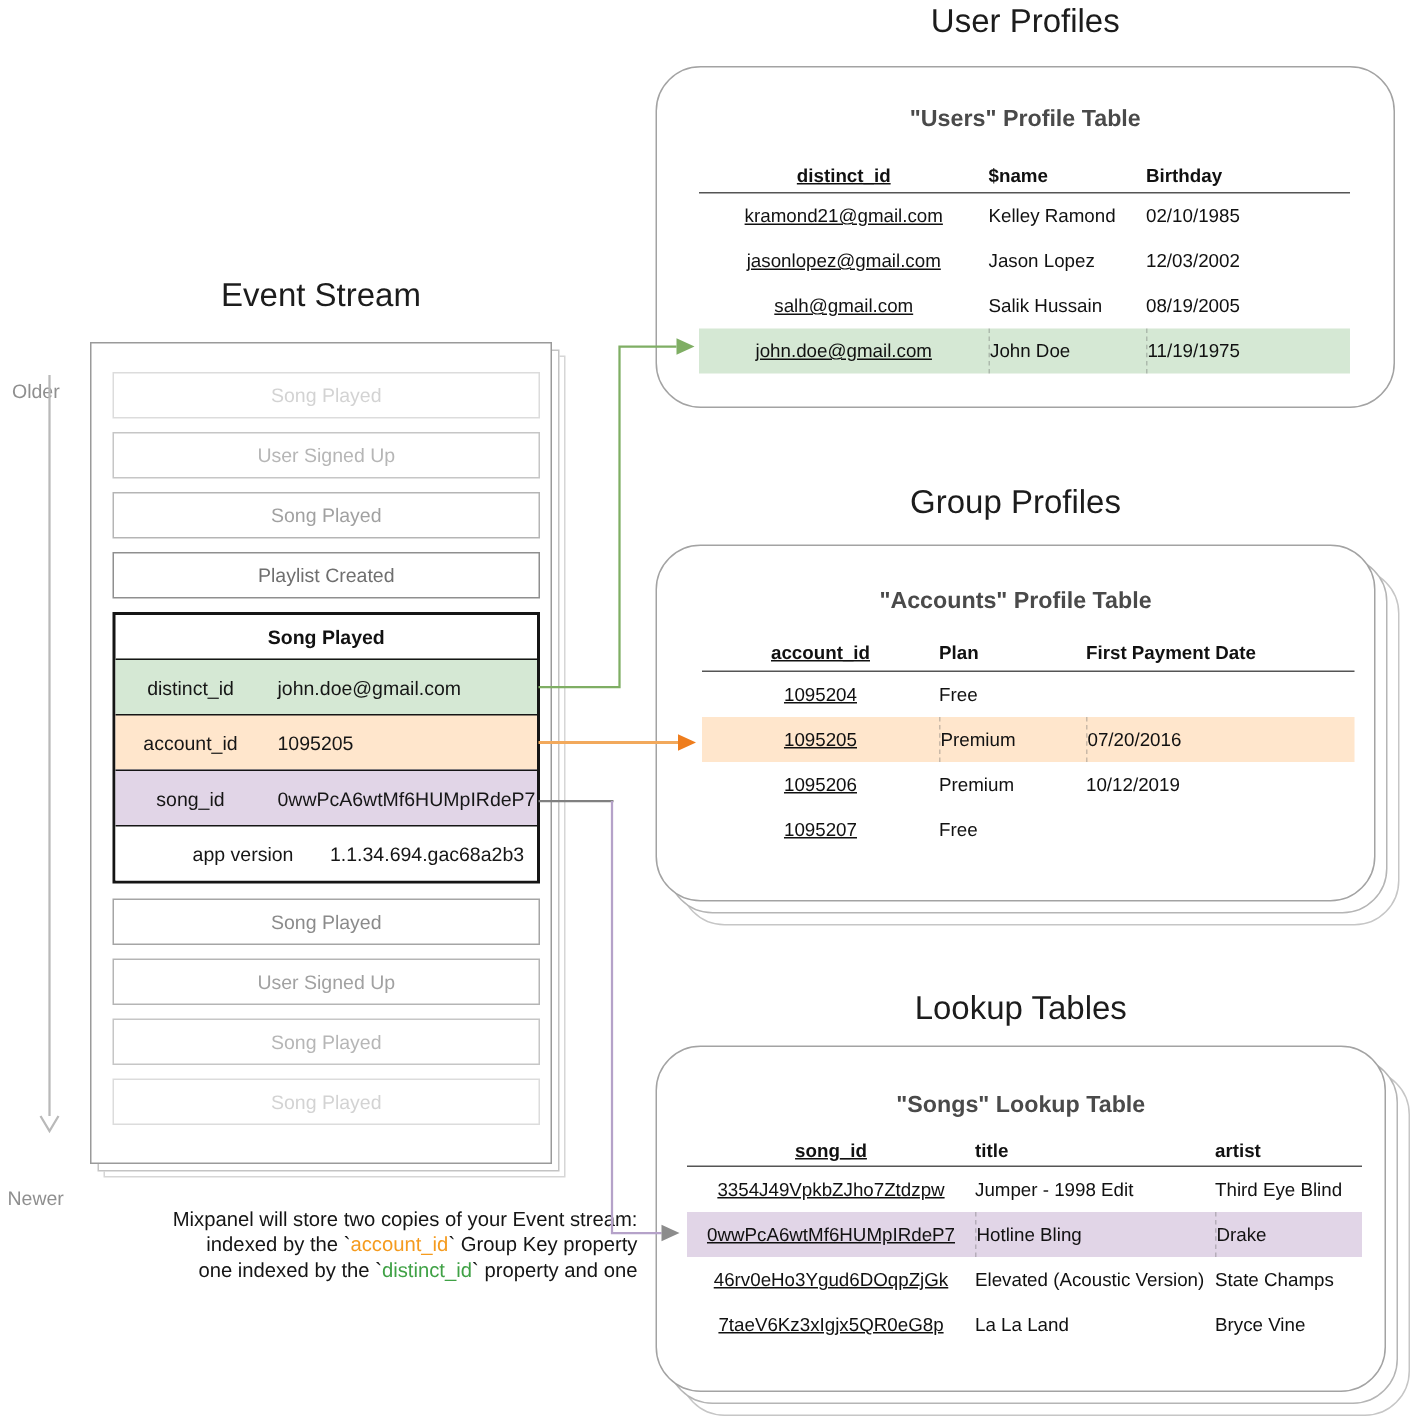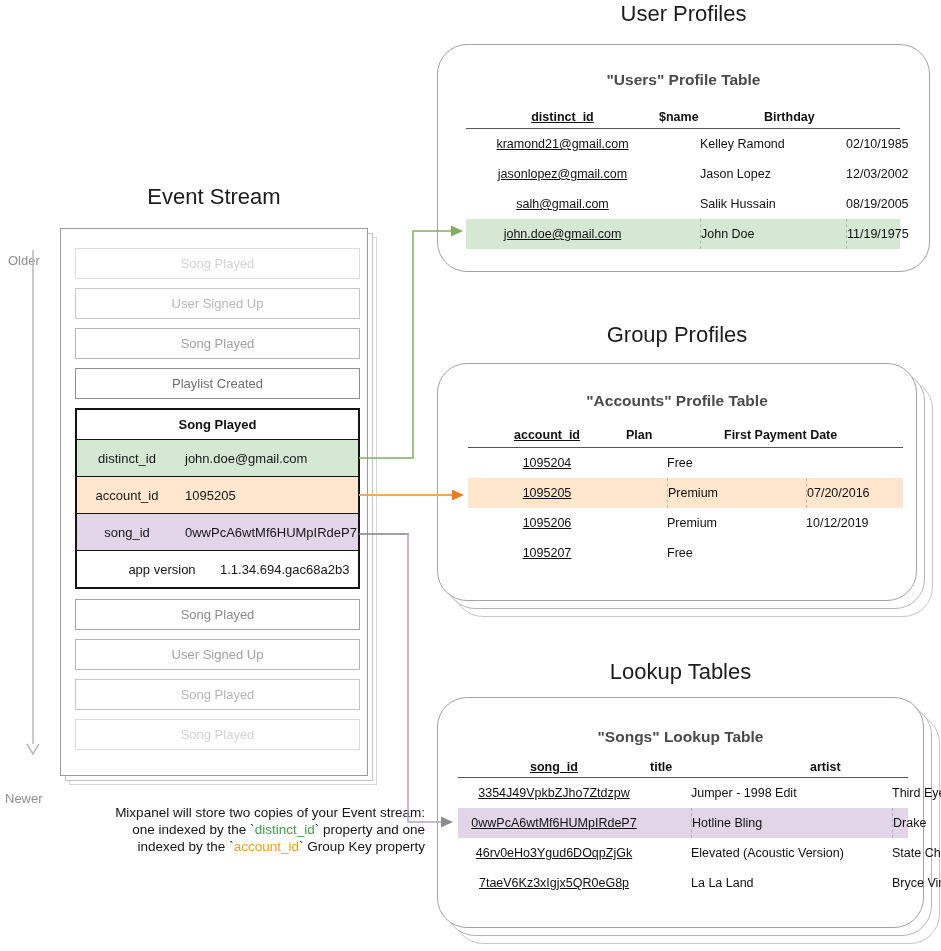--- a/index.html
+++ b/index.html
@@ -66,21 +66,21 @@
   #accounts-table { left:30px; top:58px; width:435px; --cols:158px 98px 179px; }
   #songs-table    { left:20px; top:58px; width:450px; --cols:192px 160px 98px; }
   .t-head, .tr { display:grid; grid-template-columns:var(--cols); align-items:stretch; }
   #users-table    .t-head { height:24px; }
   #accounts-table .t-head { height:26px; }
   #songs-table    .t-head { height:22px; }
   .t-head { border-bottom:1.5px solid #555; }
   .th, .td { display:flex; align-items:center; font-size:12.5px; color:#111; }
   .th { font-weight:bold; }
   .th.c0, .td.c0 { justify-content:center; text-decoration:underline; }
-  .tr { height:30px;gap:41px; }
+  .tr { height:30px; }
   .tr[class*="hl-"] .td.c1, .tr[class*="hl-"] .td.c2 { border-left:1px dashed rgba(100,100,100,.35); }
 
   
   .caption { position:absolute; left:30px; top:804px; width:395px; text-align:right;
     font-size:13.5px; line-height:17px; color:#151515; }
   .cap-green  { color:var(--caption-green); }
   .cap-orange { color:var(--caption-orange); }
 
   
   .connectors { position:absolute; left:0; top:0; z-index:6; pointer-events:none; }
@@ -256,22 +256,22 @@
             <div class="td c1">La La Land</div>
             <div class="td c2">Bryce Vine</div>
           </div>
         </div>
     </div>
   </div>
 </div>
 
 <div class="caption">
     <div class="cap-line"><span>Mixpanel will store two copies of your Event stream:</span></div>
+    <div class="cap-line"><span>indexed by the `</span><span class="cap-orange">account_id</span><span>` Group Key property</span></div>
     <div class="cap-line"><span>one indexed by the `</span><span class="cap-green">distinct_id</span><span>` property and one</span></div>
-    <div class="cap-line"><span>indexed by the `</span><span class="cap-orange">account_id</span><span>` Group Key property</span></div>
   </div>
 
 <svg class="connectors" width="941" height="951" viewBox="0 0 941 951">
   <path d="M33,250 V744" fill="none" stroke-width="1.5" style="stroke:var(--timeline-gray)"></path>
   <path d="M27,744 L33,754 L39,744" fill="none" stroke-width="1.5" style="stroke:var(--timeline-gray)"></path>
   <path d="M359,458 H413 V231 H451" fill="none" stroke-width="1.5" style="stroke:var(--green-arrow)"></path>
   <polygon points="451,225.5 463,231 451,236.5" style="fill:var(--green-arrow)"></polygon>
   <path d="M359,495 H452" fill="none" stroke-width="2" style="stroke:var(--orange-arrow-line)"></path>
   <polygon points="452,489.5 464,495 452,500.5" style="fill:var(--orange-arrow-head)"></polygon>
   <path d="M359,534 H409" fill="none" stroke-width="1.5" style="stroke:var(--gray-stub)"></path>

